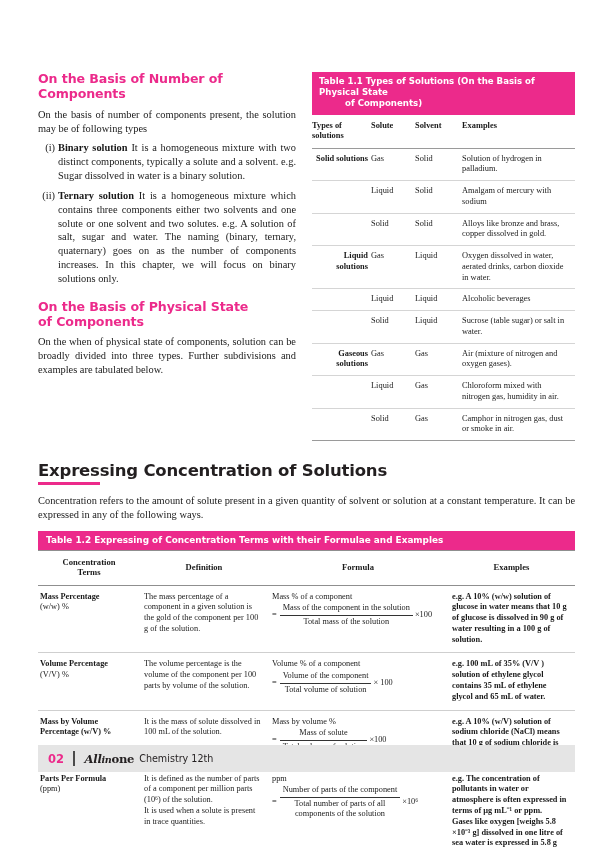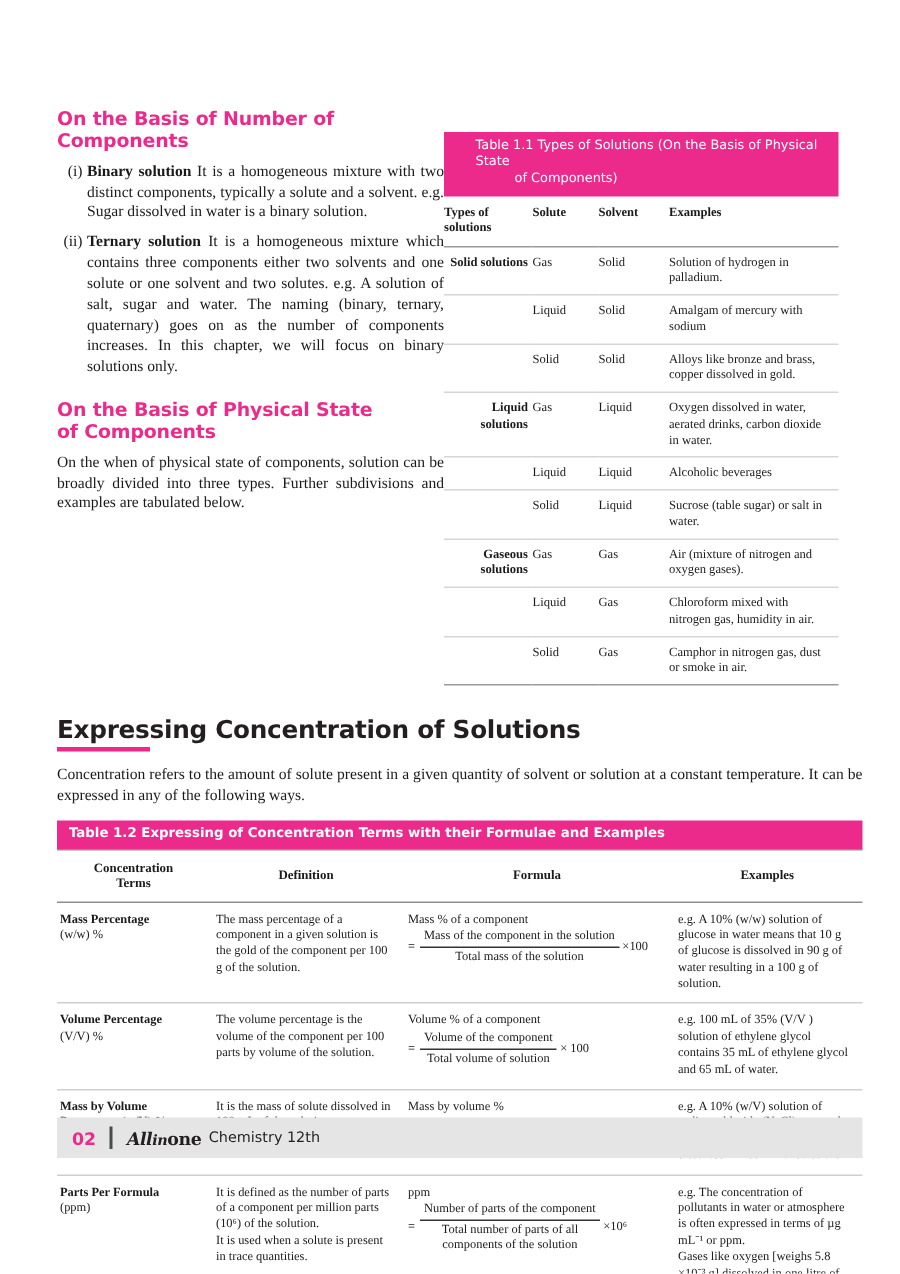--- a/index.html
+++ b/index.html
@@ -25,21 +25,21 @@
   .content {
     position: absolute;
     left: 38px;
     top: 72px;
     width: 537px;
   }
 
   
   .top-cols {
     display: flex;
-    gap: 0;
+    gap: 16px;
     align-items: flex-start;
   }
   .col-left { width: 258px; }
   .col-right { width: 263px; }
 
   h2.pink-head {
     font-family: "DejaVu Sans", sans-serif;
     font-weight: bold;
     color: #ec2a8b;
     font-size: 12.6px;
@@ -75,26 +75,25 @@
     width: 17px;
     text-align: right;
   }
   .b { font-weight: bold; }
 
   
   .tbl-caption {
     background: #ec2a8b;
     color: #fff;
     font-family: "DejaVu Sans", sans-serif;
-    font-weight: normal;
+    font-weight: bold;
     font-size: 8.6px;
     line-height: 1.3;
-    padding: 4px 6px 5px 21px;
+    padding: 4px 6px 5px 7px;
     box-sizing: border-box;
-    margin-top: 16px;
   }
   .tbl-caption .indent { display:block; padding-left: 26px; }
 
   table.t11 {
     width: 100%;
     border-collapse: collapse;
     font-size: 8.4px;
     margin-top: 0;
   }
   table.t11 th {
@@ -172,21 +171,21 @@
   table.t12 td {
     vertical-align: top;
     padding: 6px 6px 7px 4px;
     line-height: 1.3;
     border-bottom: 0.9px solid #cfcfcf;
   }
   table.t12 tr.last td { border-bottom: 1.1px solid #8f8f8f; }
   table.t12 td.term { font-weight: bold; width: 94px; padding-left: 2px;}
   table.t12 td.def  { width: 118px; }
   table.t12 td.form { width: 170px; }
-  table.t12 td.ex   { width: auto; }
+  table.t12 td.ex   { width: auto; font-weight: bold; }
   .nrm { font-weight: normal; }
 
   
   .fbox {
     display: inline-flex;
     align-items: center;
     gap: 2px;
     margin-top: 1px;
   }
   .eqs { padding-right: 1px; }
@@ -255,20 +254,21 @@
 <body>
 
 <div class="page">
   <div class="content">
 
     <div class="top-cols">
 
       <div class="col-left">
         <h2 class="pink-head">On the Basis of Number of Components</h2>
 
+        <p class="body">On the basis of number of components present, the solution may be of following types</p>
 
         <ol class="items">
           <li>
             <span class="marker">(i)</span><span class="b">Binary solution</span> <span>It is a homogeneous mixture with two distinct components, typically a solute and a solvent. e.g. Sugar dissolved in water is a binary solution.</span>
           </li>
           <li>
             <span class="marker">(ii)</span><span class="b">Ternary solution</span> <span>It is a homogeneous mixture which contains three components either two solvents and one solute or one solvent and two solutes. e.g. A solution of salt, sugar and water. The naming (binary, ternary, quaternary) goes on as the number of components increases. In this chapter, we will focus on binary solutions only.</span>
           </li>
         </ol>
 

